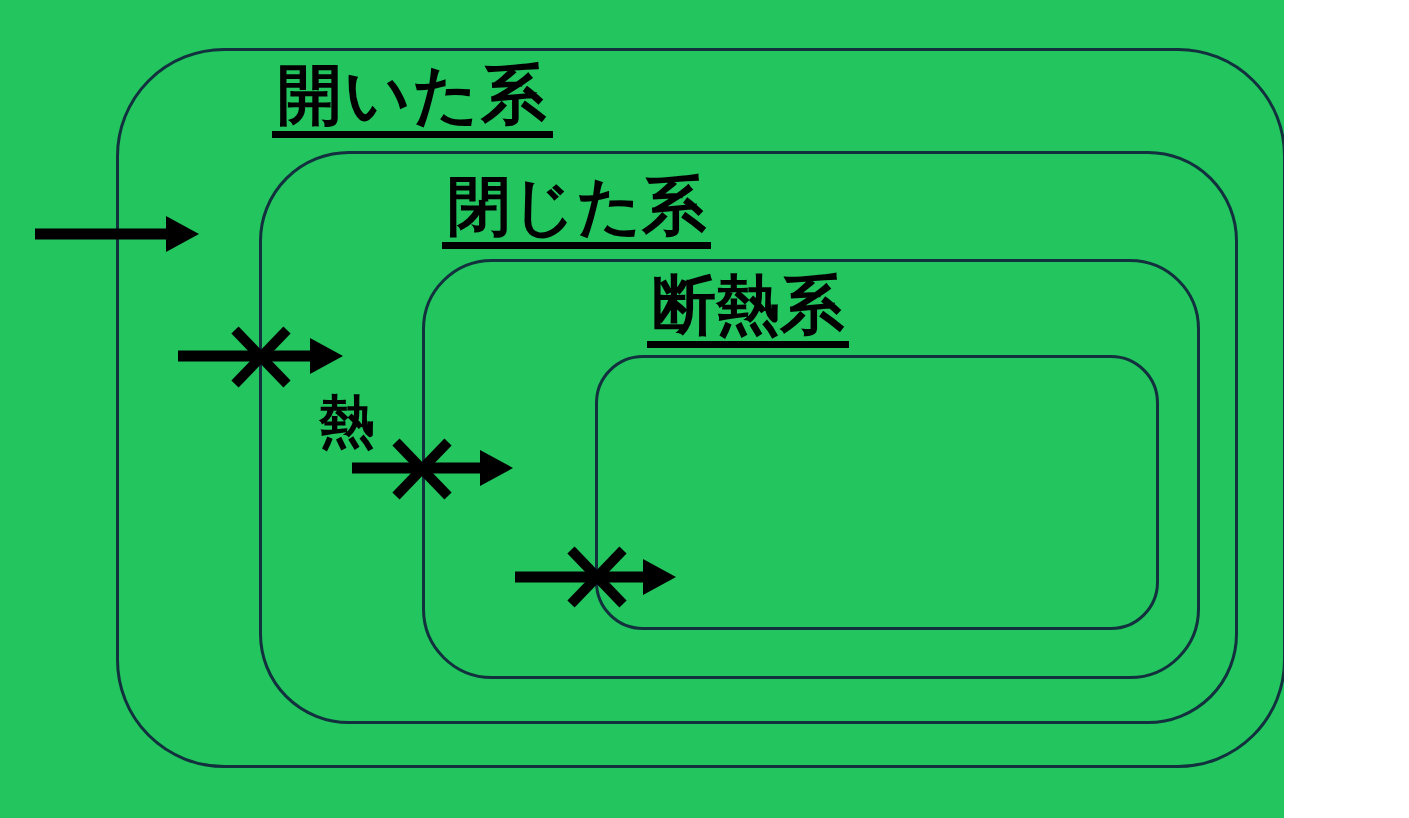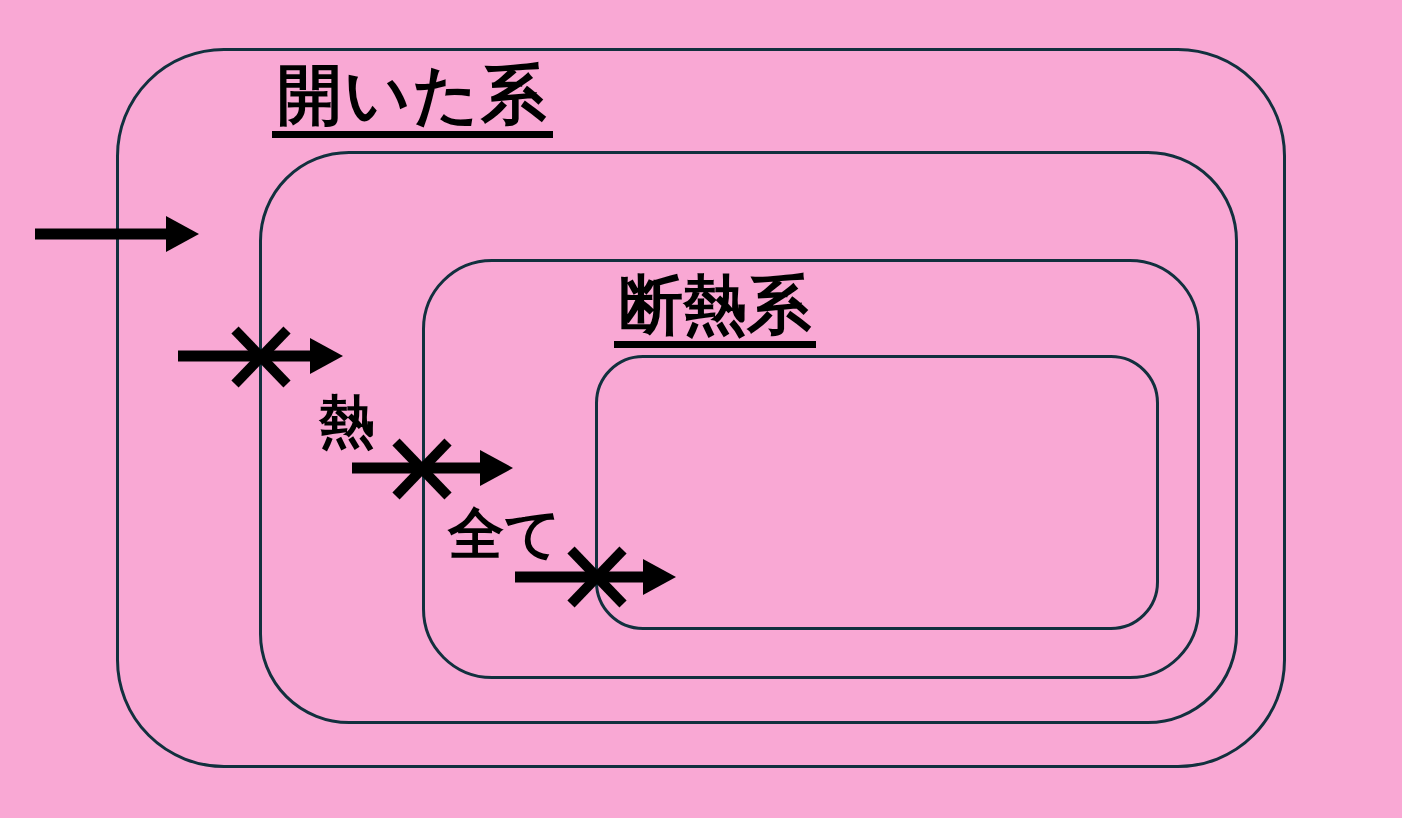--- a/index.html
+++ b/index.html
@@ -2,23 +2,23 @@
 <html><head>
 <meta charset="utf-8">
 <style>
   html, body {
     margin: 0;
     padding: 0;
     background: #ffffff;
   }
   .canvas {
     position: relative;
-    width: 1402px;
+    width: 1284px;
     height: 818px;
-    background: #f9a8d4;
+    background: #22c55e;
     overflow: hidden;
     font-family: "DejaVu Sans", sans-serif;
   }
   
   .box {
     position: absolute;
     box-sizing: border-box;
     border: 3px solid #12303e;
     background: transparent;
   }
@@ -37,21 +37,21 @@
     z-index: 2;
   }
   .sys-title .u {
     display: inline-block;
     border-bottom: 7px solid #000000;
     padding: 0 5px 4px 5px;
     margin-left: -5px;
   }
   .t-open      { left: 277px; top: 62px;  font-size: 65px; letter-spacing: 2px; }
   .t-closed    { left: 447px; top: 174px; font-size: 64px; }
-  .t-adiabatic { left: 619px; top: 273px; font-size: 64px; }
+  .t-adiabatic { left: 652px; top: 273px; font-size: 64px; }
   .t-isolated  { left: 714px; top: 373px; font-size: 64px; }
 
   
   .flow-label {
     position: absolute;
     color: #000000;
     font-weight: bold;
     font-size: 56px;
     line-height: 1.0;
     white-space: nowrap;
@@ -79,26 +79,28 @@
 <div class="canvas">
 
   <div class="box box-open"></div>
   <div class="box box-closed"></div>
   <div class="box box-adiabatic"></div>
   <div class="box box-isolated"></div>
 
   <div class="sys-title t-open">
     <span class="u">開いた系</span>
   </div>
+  <div class="sys-title t-closed">
+    <span class="u">閉じた系</span>
+  </div>
   <div class="sys-title t-adiabatic">
     <span class="u">断熱系</span>
   </div>
 
   <div class="flow-label l-heat">熱</div>
-  <div class="flow-label l-all">全て</div>
 
   <svg class="overlay" width="1409" height="818" viewBox="0 0 1409 818">
 
     <g>
       <line class="shaft" x1="35" y1="234" x2="170" y2="234"></line>
       <polygon class="head" points="166,216 166,252 199,234"></polygon>
     </g>
 
     <g>
       <line class="shaft" x1="178" y1="356" x2="314" y2="356"></line>

